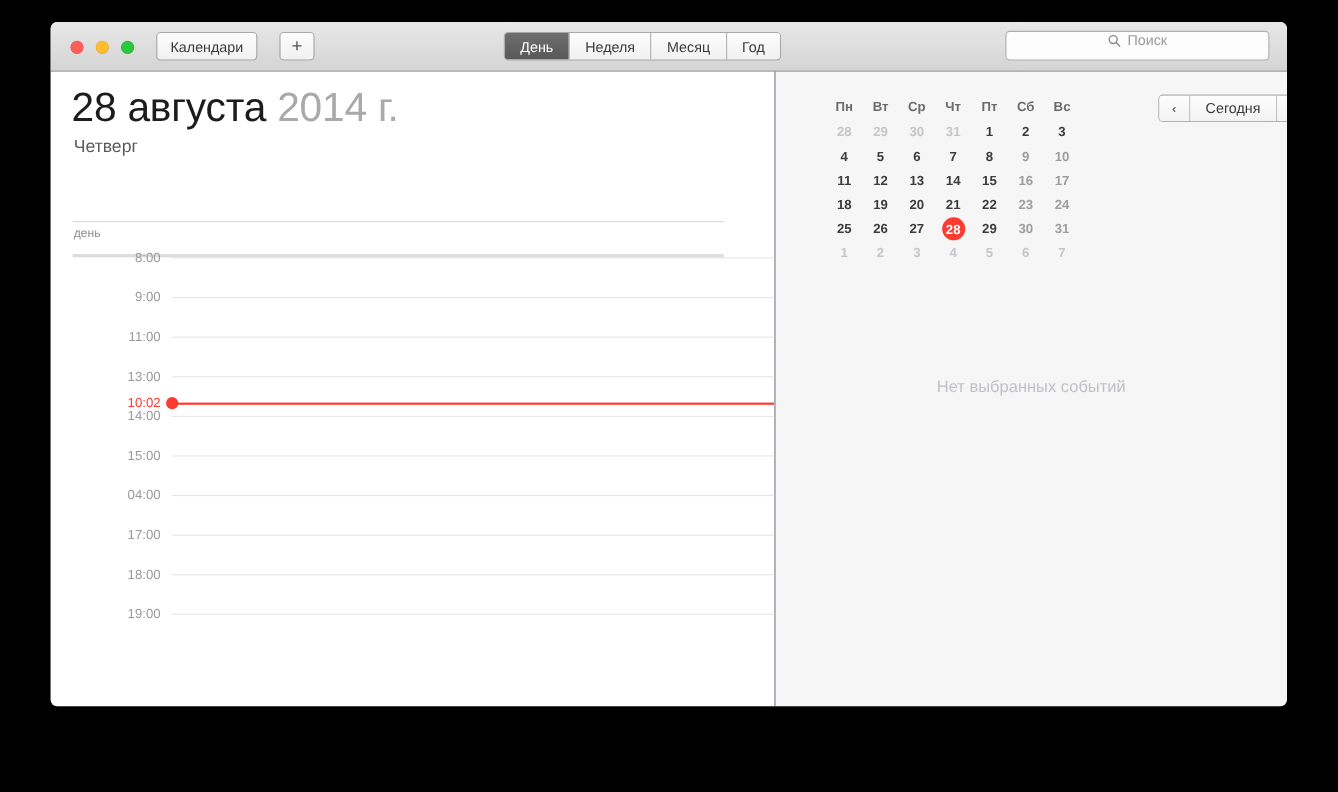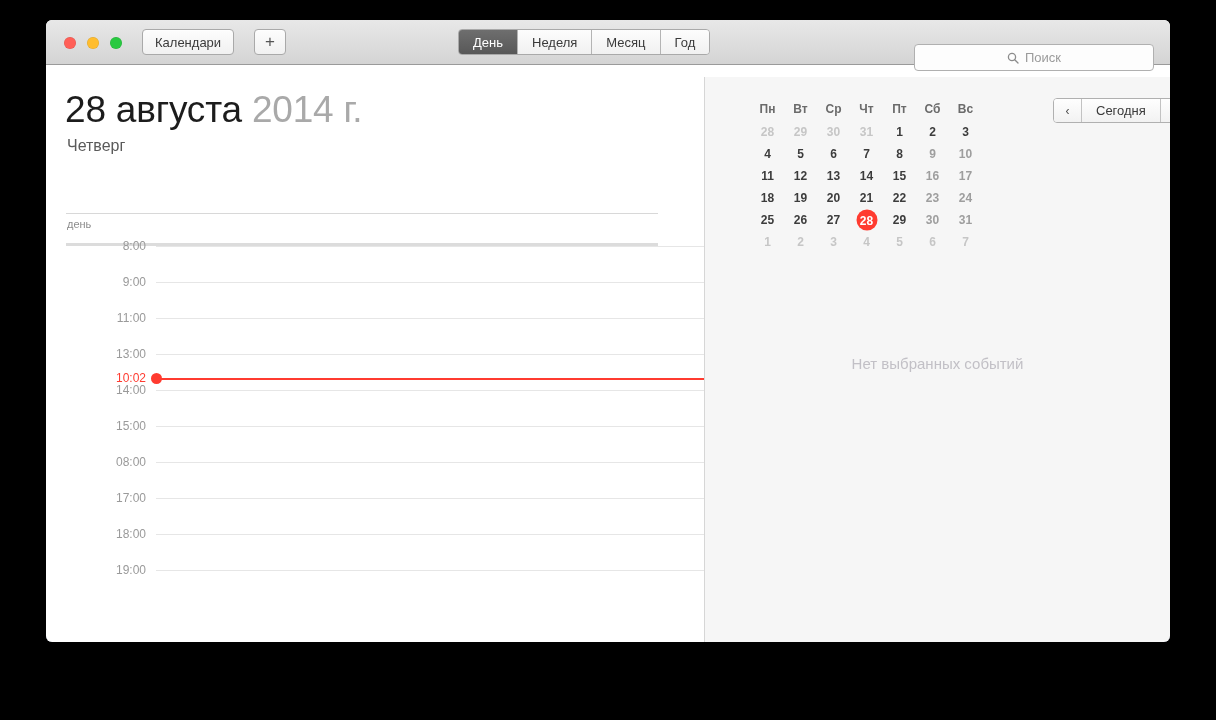--- a/index.html
+++ b/index.html
@@ -70,31 +70,30 @@
     color:#fff;
   }
 
   
   #search {
     position:absolute; left:868px; top:8px;
     width:240px; height:27px;
     background:#fdfdfd;
     border:1px solid #b0b0b0;
     border-radius:4px;
-    display:flex; align-items:center; justify-content:center;margin-top:16px;
+    display:flex; align-items:flex-start; justify-content:center;
   }
   #search .s-inner { display:flex; align-items:center; gap:6px; }
   #search .s-text { font-size:13px; color:#9b9b9b; }
 
   
   #body-area {
     position:absolute; left:0; top:45px;
     width:100%; height:577px;
     background:#0f172a;
-    margin-top:12px;
   }
 
   
   #day-pane {
     position:absolute; left:0; top:0;
     width:658px; height:100%;
     background:#fff;
   }
   #date-title {
     position:absolute; left:19px; top:12px;
@@ -277,21 +276,21 @@
           </div>
           <div class="hour-row">
             <div class="hour-label">14:00</div>
             <div class="hour-line"></div>
           </div>
           <div class="hour-row">
             <div class="hour-label">15:00</div>
             <div class="hour-line"></div>
           </div>
           <div class="hour-row">
-            <div class="hour-label">08:00</div>
+            <div class="hour-label">04:00</div>
             <div class="hour-line"></div>
           </div>
           <div class="hour-row">
             <div class="hour-label">17:00</div>
             <div class="hour-line"></div>
           </div>
           <div class="hour-row">
             <div class="hour-label">18:00</div>
             <div class="hour-line"></div>
           </div>

